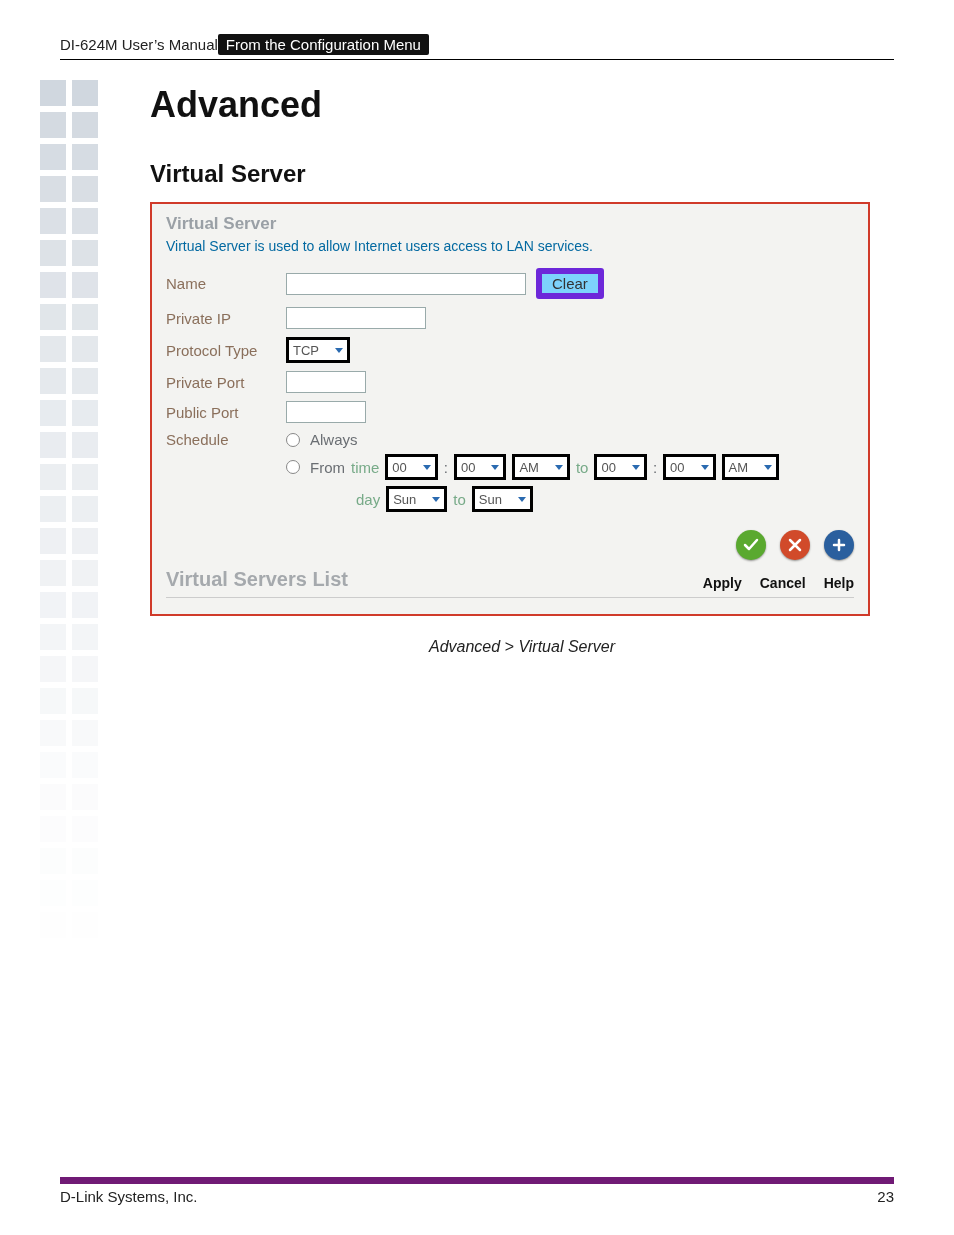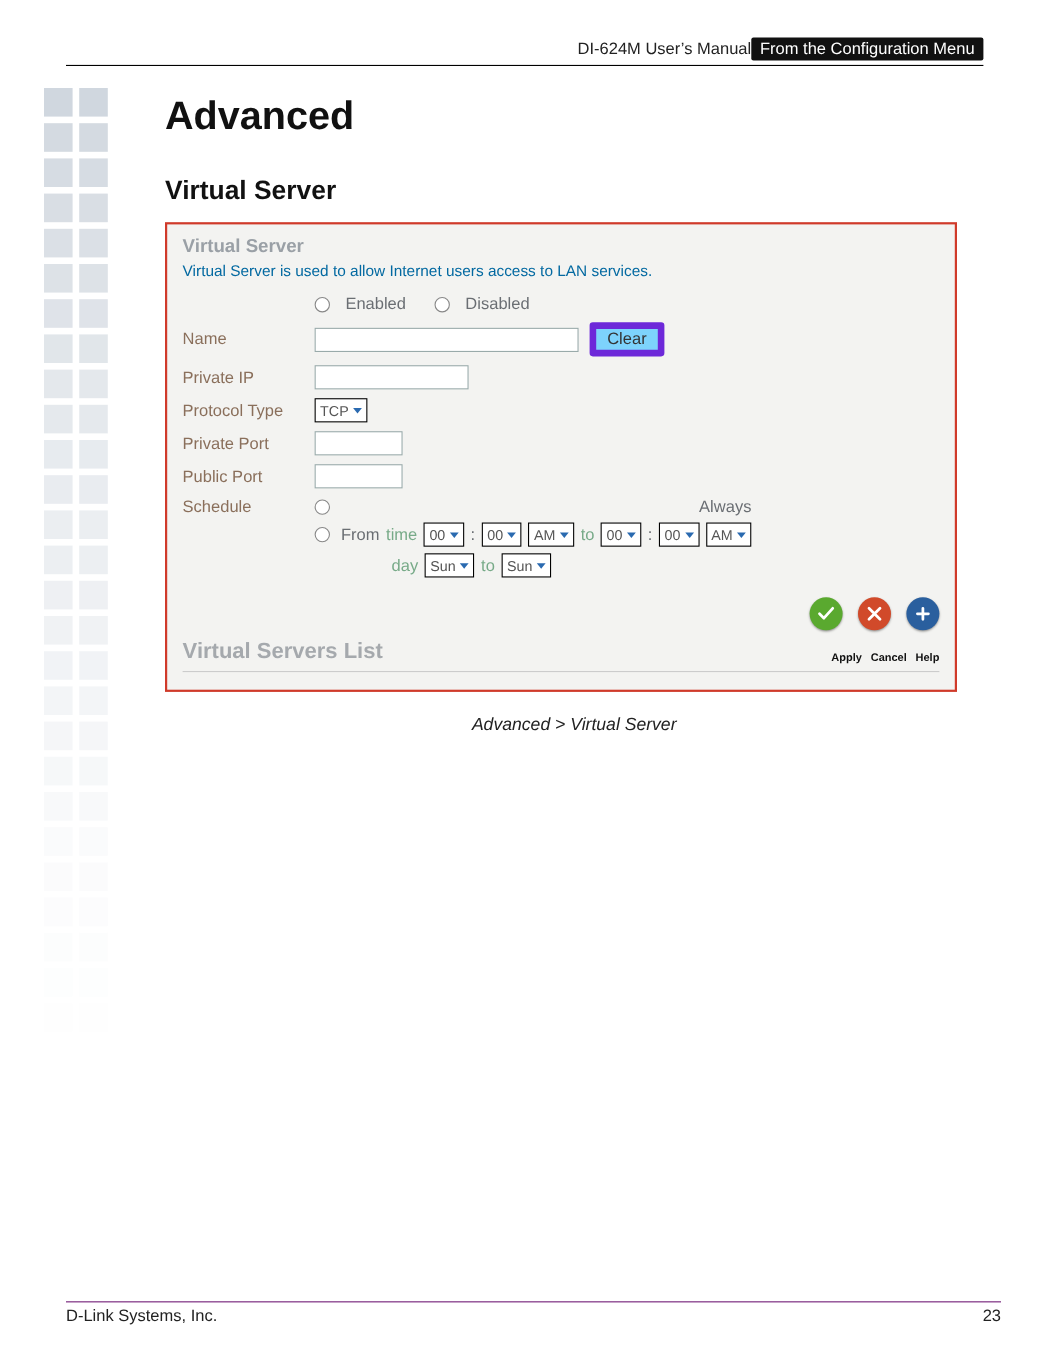--- a/index.html
+++ b/index.html
@@ -13,21 +13,21 @@
     width: 954px;
     height: 1235px;
     box-sizing: border-box;
     padding: 36px 60px 30px 60px;
     position: relative;
     background: #fff;
   }
   
   .header {
     display: flex;
-    justify-content: flex-end;
+    justify-content: flex-start;
     font-size: 15px;
     font-family: Arial, sans-serif;
     padding-bottom: 4px;
     border-bottom: 1px solid #000;
   }
   .header .left, .header .right { font-weight: 400; }
   .header .right { text-align: right; }
   .header .right.dark {
     background: #111;
     color: #fff;
@@ -150,22 +150,22 @@
     border: 1px solid #9aa;
     background: #fff;
     height: 20px;
     padding: 0 4px;
     font-size: 13px;
   }
   .t-name { width: 230px; }
   .t-ip   { width: 130px; }
   .t-port { width: 70px; }
   .sel {
-    display:inline-flex; align-items:center; gap:4px;
-    border:1px solid #000000; background:#fff; height:20px;
+    display:inline-flex; align-items:center; gap:16px;
+    border:3px solid #000000; background:#fff; height:20px;
     padding:0 4px; font-size:13px;
     color:#555;
   }
   .sel .caret {
     width:0;height:0;border-left:4px solid transparent;
     border-right:4px solid transparent;border-top:5px solid #2a6ab0;
   }
   .btn {
     display:inline-block;
     border:6px solid #6d28d9;
@@ -186,41 +186,41 @@
   .round-btn {
     width:30px;height:30px;border-radius:50%;
     display:flex;align-items:center;justify-content:center;
     color:#fff;font-weight:bold;font-size:18px;
     box-shadow:0 1px 2px rgba(0,0,0,.4);
   }
   .rb-apply{background:#5aa92f;}
   .rb-cancel{background:#d14a2a;}
   .rb-help{background:#2a5f9e;}
   .footer-labels{
-    display:flex;gap:8px;justify-content:flex-end;
-    font-weight:700;font-size:10px;color:#111;margin-top:2px;
+    display:flex;gap:18px;justify-content:flex-end;
+    font-weight:700;font-size:14px;color:#111;margin-top:2px;
   }
   .list-title{
     color:#a5a9ad;font-weight:700;font-size:20px;margin-top:8px;
   }
   .panel hr { border:none;border-top:1px solid #ccc;margin:6px 0;}
 
   .caption {
     text-align:center;
     font-style: italic;
     font-family: Arial, sans-serif;
     font-size: 16px;
     margin-top: 22px;
   }
 
   
   .page-footer {
     position:absolute;
-    left:60px; right:44px; bottom:30px;
-    border-top:1px solid #701a75;
+    left:60px; right:60px; bottom:30px;
+    border-top:7px solid #701a75;
     display:flex;justify-content:space-between;
     font-size:15px;
     padding-top:4px;
   }
 </style>
 </head>
 <body>
 
 <div class="page">
   <div class="header">
@@ -340,27 +340,20 @@
   </div>
 
   <div class="content">
     <h1 class="section">Advanced</h1>
     <h2 class="subsection">Virtual Server</h2>
 
     <div class="panel">
       <div class="panel-title">Virtual Server</div>
       <div class="panel-desc">Virtual Server is used to allow Internet users access to LAN services.</div>
 
-      <div class="form-row enabled-row">
-        <span class="radio"></span>
-        <span>Enabled</span>
-        <span style="width:6px"></span>
-        <span class="radio"></span>
-        <span>Disabled</span>
-      </div>
 
       <div class="form-row">
         <span class="lbl">Name</span>
         <input type="text" class="t t-name" style="">
         <span class="btn">Clear</span>
       </div>
 
       <div class="form-row">
         <span class="lbl">Private IP</span>
         <input type="text" class="t t-ip" style="">
@@ -380,21 +373,21 @@
       </div>
 
       <div class="form-row">
         <span class="lbl">Public Port</span>
         <input type="text" class="t t-port" style="">
       </div>
 
       <div class="form-row" style="align-items:flex-start;">
         <span class="lbl">Schedule</span>
         <div>
-          <div style="display:flex;align-items:center;gap:6px;margin-bottom:6px;justify-content:space-between;">
+          <div style="display:flex;align-items:center;gap:6px;margin-bottom:6px;">
             <span class="radio"></span>
             <span>Always</span>
           </div>
           <div style="display:flex;align-items:center;gap:6px;flex-wrap:wrap;">
             <span class="radio"></span>
             <span>From</span>
             <span style="color:#7a8;">time</span>
             <span class="sel">
                 <span>00</span>
                 <span class="caret"></span>

